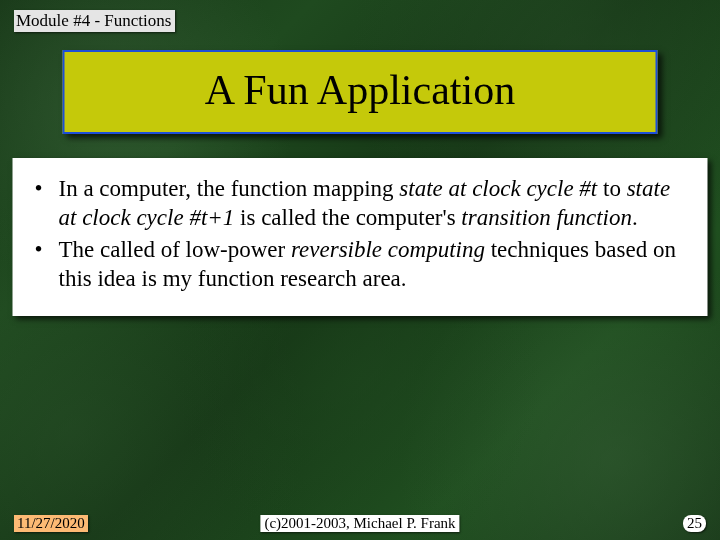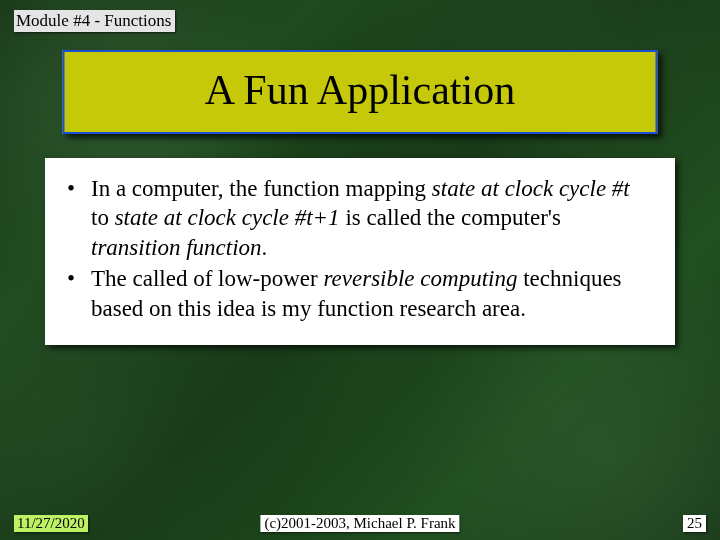--- a/index.html
+++ b/index.html
@@ -41,21 +41,21 @@
   .title-box h1 {
     font-size: 42px;
     font-weight: normal;
     color: #000;
   }
   .content-box {
     position: absolute;
     top: 158px;
     left: 50%;
     transform: translateX(-50%);
-    width: 630px;
+    width: 695px;
     background: #fff;
     box-shadow: 3px 3px 6px rgba(0,0,0,0.7);
     padding: 16px 22px 20px 22px;
   }
   .content-box ul {
     list-style: none;
   }
   .content-box li {
     font-size: 23px;
     line-height: 1.28;
@@ -74,21 +74,21 @@
     position: absolute;
     bottom: 8px;
     left: 0;
     width: 100%;
     height: 22px;
   }
   .footer-left {
     position: absolute;
     left: 14px;
     bottom: 0;
-    background: #bef264;
+    background: #fdba74;
     font-size: 15px;
     padding: 0 3px;
     box-shadow: 1px 1px 2px rgba(0,0,0,0.6);
   }
   .footer-center {
     position: absolute;
     left: 50%;
     transform: translateX(-50%);
     bottom: 0;
     background: #fff;
@@ -97,20 +97,21 @@
     box-shadow: 1px 1px 2px rgba(0,0,0,0.6);
   }
   .footer-right {
     position: absolute;
     right: 14px;
     bottom: 0;
     background: #fff;
     font-size: 15px;
     padding: 0 4px;
     box-shadow: 1px 1px 2px rgba(0,0,0,0.6);
+    border-radius: 8px;
   }
 </style>
 </head>
 <body>
 
 <div class="header">
   <span>Module #4 - Functions</span>
 </div>
 
 <div class="title-box">

